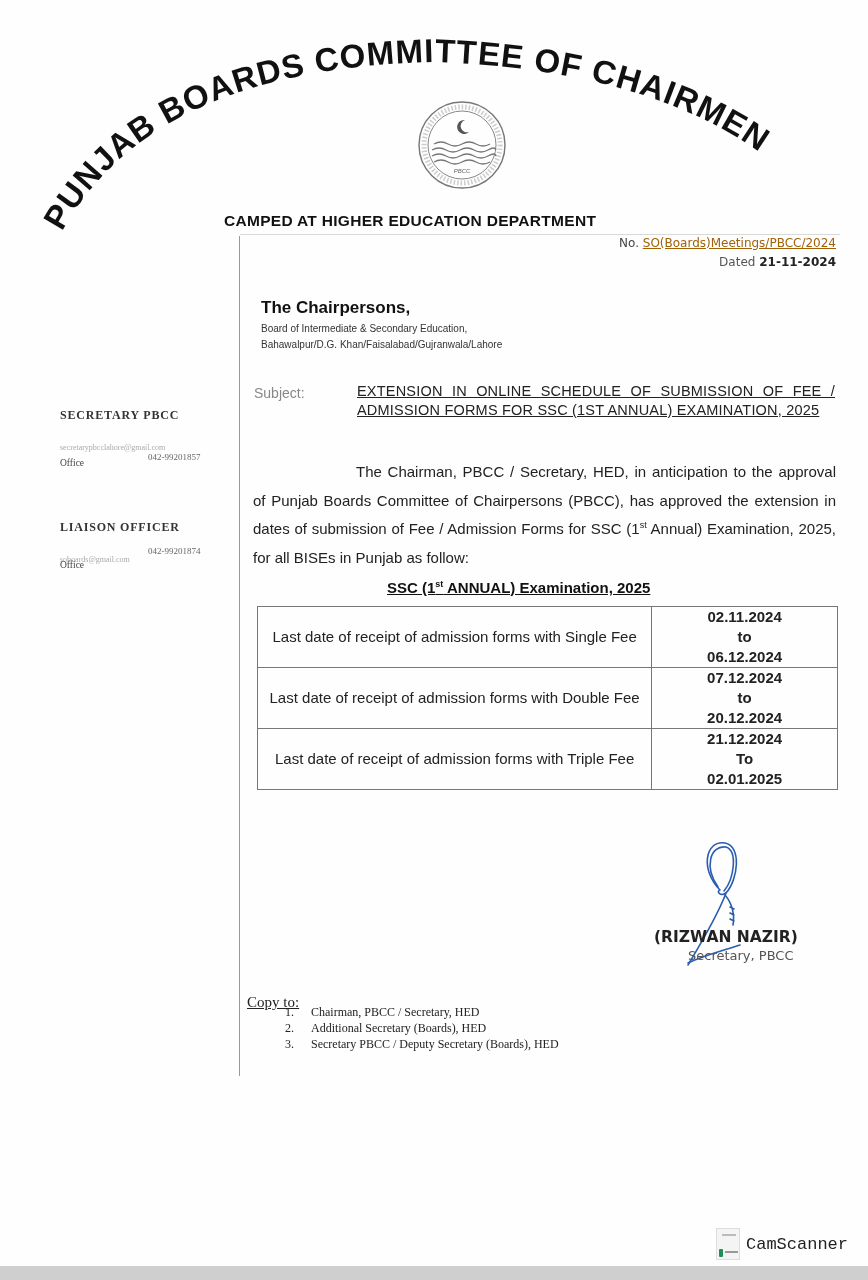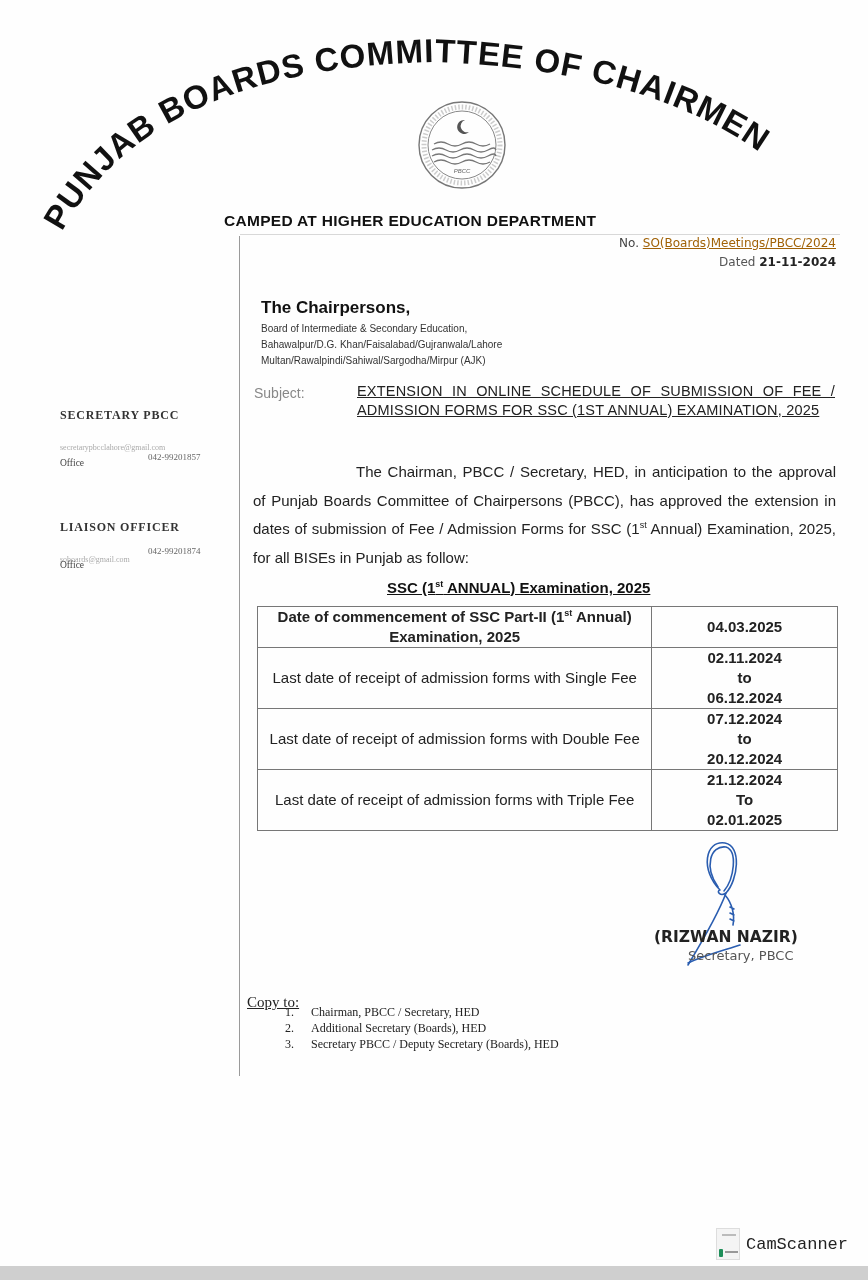--- a/index.html
+++ b/index.html
@@ -133,38 +133,31 @@
   </div>
   <div class="side" style="top:550px; width:170px; height:14px;">
     <span class="side-office" style="position:relative; top:4px;">Office</span>
     <span class="side-phone" style="left:88px; top:-4px;">042-99201874</span>
   </div>
 
   <div class="addressee">
     <div class="addr-title">The Chairpersons,</div>
     <div class="addr-line">Board of Intermediate &amp; Secondary Education,</div>
     <div class="addr-line">Bahawalpur/D.G. Khan/Faisalabad/Gujranwala/Lahore</div>
-    <div class="addr-line">Multan/Rawalpindi/Sahiwal/Sargodha/Mirpur (AJK)</div>
   </div>
 
   <div class="subject-label">Subject:</div>
   <div class="subject-text"><span>EXTENSION IN ONLINE SCHEDULE OF SUBMISSION OF FEE / ADMISSION FORMS FOR SSC (1ST ANNUAL) EXAMINATION, 2025</span></div>
 
   <div class="body-para"><span class="indent"></span><span>The Chairman, PBCC / Secretary, HED, in anticipation to the approval of Punjab Boards Committee of Chairpersons (PBCC), has approved the extension in dates of submission of Fee / Admission Forms for SSC (1</span><sup>st</sup><span> Annual) Examination, 2025, for all BISEs in Punjab as follow:</span></div>
 
   <div class="table-heading"><span>SSC (1</span><sup>st</sup><span> ANNUAL) Examination, 2025</span></div>
 
   <table class="schedule">
     <tbody>
-        <tr class="r1">
-      <td class="desc bold"><span>Date of commencement of SSC Part-II (1</span><sup>st</sup><span> Annual) Examination, 2025</span></td>
-      <td class="date">
-            <div>04.03.2025</div>
-          </td>
-    </tr>
     <tr class="r2">
       <td class="desc">Last date of receipt of admission forms with Single Fee</td>
       <td class="date">
         <div>02.11.2024</div>
         <div>to</div>
         <div>06.12.2024</div>
       </td>
     </tr>
     <tr class="r3">
       <td class="desc">Last date of receipt of admission forms with Double Fee</td>

